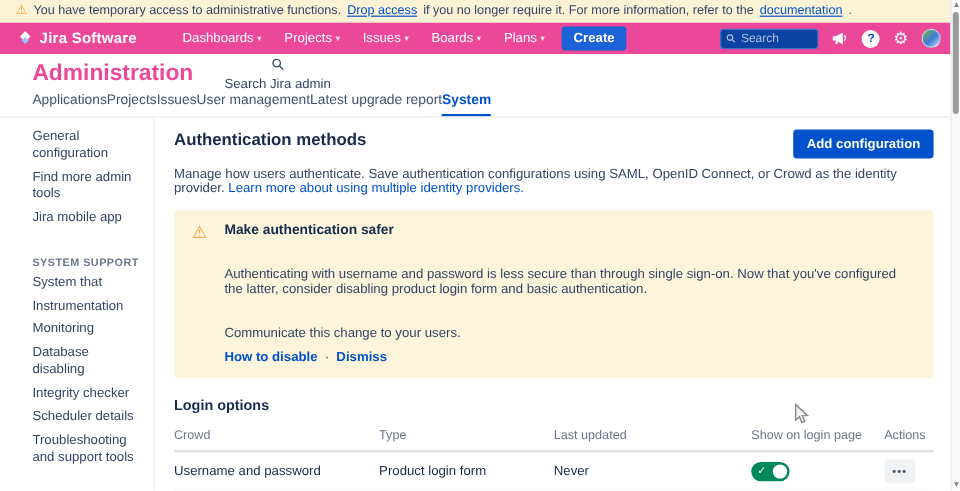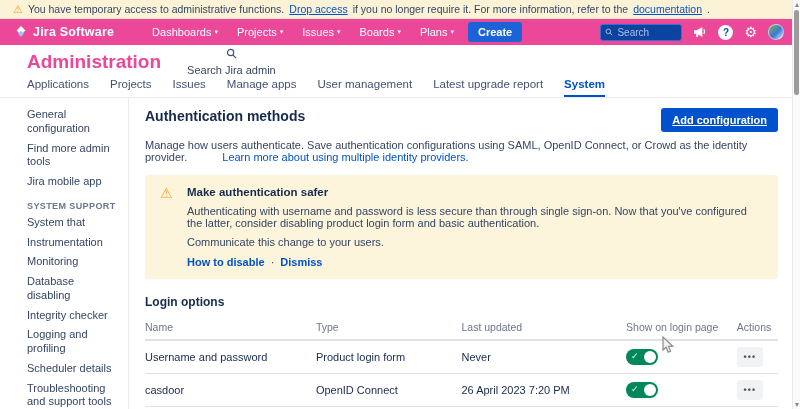--- a/index.html
+++ b/index.html
@@ -54,49 +54,49 @@
 
   
   .admin-header { position:absolute; top:45px; left:0; width:792px; height:33px;
     background:#fff; display:flex; align-items:center; }
   .admin-title { font-size:19px; font-weight:bold; color:#ec4899; margin-left:27px; }
   .admin-search { display:flex; align-items:center; gap:5px; margin-left:26px;
     font-size:11px; color:#344563; cursor:pointer;flex-direction:column; }
 
   
   .tabs { position:absolute; top:78px; left:27px; height:19px;
-    display:flex; gap:21px; font-size:11.5px; color:#42526E; }
+    display:flex; font-size:11.5px; color:#42526E; }
   .tab { cursor:pointer; padding-bottom:4px; }
   .tab.active { color:#0052CC; font-weight:bold; border-bottom:2px solid #0052CC; }
   .tabs-divider { position:absolute; top:97px; left:0; width:792px; height:1px; background:#EBECF0; }
 
   
   .sidebar { position:absolute; top:98px; left:0; width:129px; bottom:0;
     border-right:1px solid #EBECF0; padding-top:7px; }
   .side-item { font-size:11px; color:#344563; padding:3px 8px 3px 27px;
     line-height:1.25; cursor:pointer; }
   .side-header { font-size:9px; color:#6B778C; letter-spacing:0.4px;
-    padding:3px 8px 2px 27px; margin-top:6px; font-weight:bold; }
+    padding:3px 8px 2px 27px; margin-top:19px; font-weight:bold; }
 
   
   .main { position:absolute; top:98px; left:145px; width:633px; bottom:0; }
   .main-title-row { display:flex; justify-content:space-between; align-items:flex-start; margin-top:10px; }
   .main-title { font-size:14px; font-weight:bold; color:#172B4D; }
   .add-btn { background:#0052CC; color:#fff; font-size:11px; font-weight:bold;
     border:none; border-radius:3px; padding:6px 11px; cursor:pointer;
-    font-family:"Liberation Sans", sans-serif;text-decoration:underline; }
+    font-family:"Liberation Sans", sans-serif; }
   .description { font-size:11px; color:#344563; margin-top:7px; }
-  .description a { color:#0052CC;margin-left:32px; }
+  .description a { color:#0052CC; }
 
   .warning-panel { margin-top:12px; background:#FCF4DB; border-radius:3px;
     padding:11px 14px 11px 42px; position:relative; }
   .warning-panel .warn-ic { position:absolute; left:15px; top:10px;
     color:#FF991F; font-size:14px; }
   .warning-title { font-size:11.5px; font-weight:bold; color:#172B4D; }
-  .warning-body { font-size:11px; color:#344563; margin-top:7px; }
+  .warning-body { font-size:11px; color:#344563; margin-top:25px; }
   .warning-links { margin-top:8px; font-size:11px; font-weight:bold; color:#0052CC;
     display:flex; gap:6px; align-items:flex-end; }
   .warning-links .sep { color:#344563; font-weight:normal; }
   .warning-links a { color:#0052CC; }
 
   .section-heading { font-size:12px; font-weight:bold; color:#172B4D; margin-top:16px; }
 
   table.login-table { width:100%; border-collapse:collapse; margin-top:7px; font-size:11px; }
   .login-table th { text-align:left; font-weight:normal; color:#6B778C; font-size:10.5px;
     padding:5px 0 6px 0; border-bottom:2px solid #DFE1E6; }
@@ -199,38 +199,36 @@
       <line x1="7.6" y1="7.6" x2="11" y2="11" stroke="#42526E" stroke-width="1.3"></line>
     </svg>
     <span>Search Jira admin</span>
   </span>
 </div>
 
 <div class="tabs">
   <span class="tab">Applications</span>
   <span class="tab">Projects</span>
   <span class="tab">Issues</span>
-  <span class="tab">Manage apps</span>
   <span class="tab">User management</span>
   <span class="tab">Latest upgrade report</span>
   <span class="tab active">System</span>
 </div>
 <div class="tabs-divider"></div>
 
 <div class="sidebar">
   <div class="side-item">General configuration</div>
   <div class="side-item">Find more admin tools</div>
   <div class="side-item">Jira mobile app</div>
   <div class="side-header">SYSTEM SUPPORT</div>
   <div class="side-item">System that</div>
   <div class="side-item">Instrumentation</div>
   <div class="side-item">Monitoring</div>
   <div class="side-item">Database disabling</div>
   <div class="side-item">Integrity checker</div>
-  <div class="side-item">Logging and profiling</div>
   <div class="side-item">Scheduler details</div>
   <div class="side-item">Troubleshooting and support tools</div>
 
 </div>
 
 <div class="main">
   <div class="main-title-row">
     <span class="main-title">Authentication methods</span>
     <button class="add-btn">Add configuration</button>
   </div>
@@ -249,21 +247,21 @@
       <span class="sep">·</span>
       <a>Dismiss</a>
     </div>
   </div>
 
   <div class="section-heading">Login options</div>
 
   <table class="login-table">
     <thead>
       <tr>
-        <th class="col-name">Name</th>
+        <th class="col-name">Crowd</th>
         <th class="col-type">Type</th>
         <th class="col-updated">Last updated</th>
         <th class="col-show">Show on login page</th>
         <th class="col-actions">Actions</th>
       </tr>
     </thead>
     <tbody>
       <tr>
         <td>Username and password</td>
         <td>Product login form</td>

